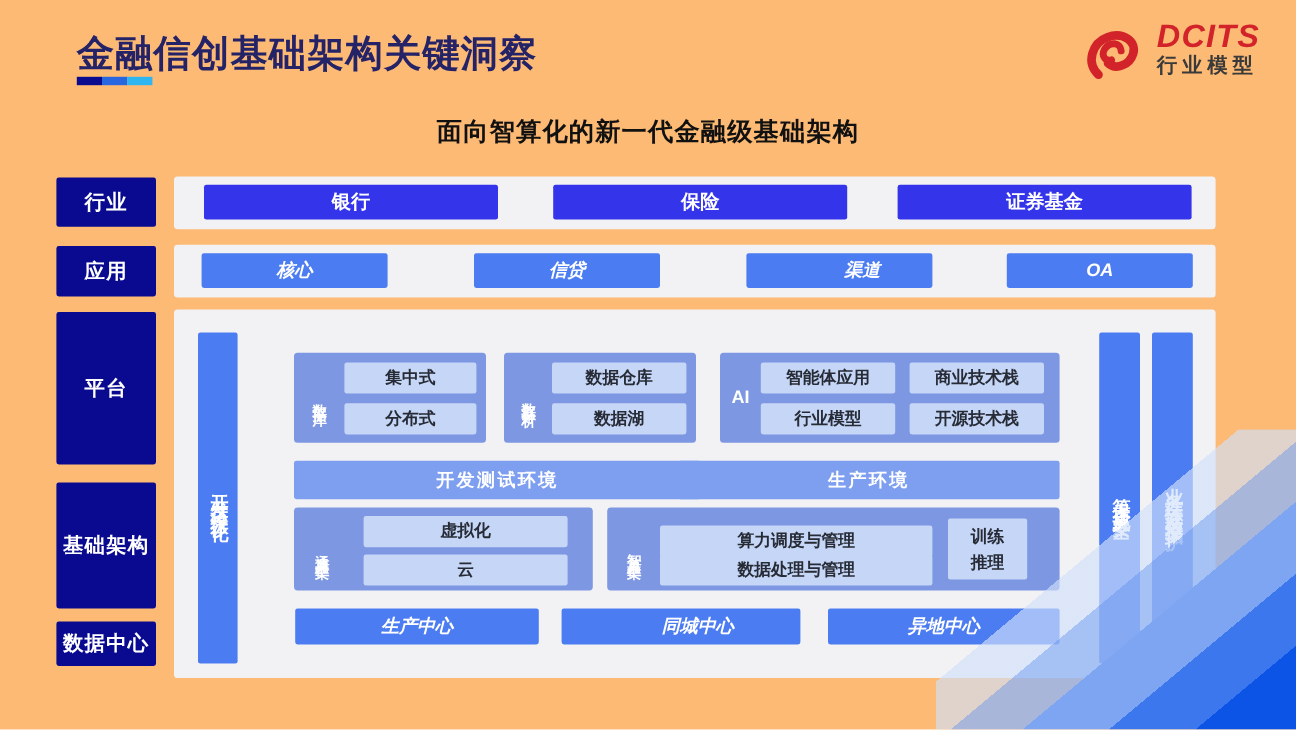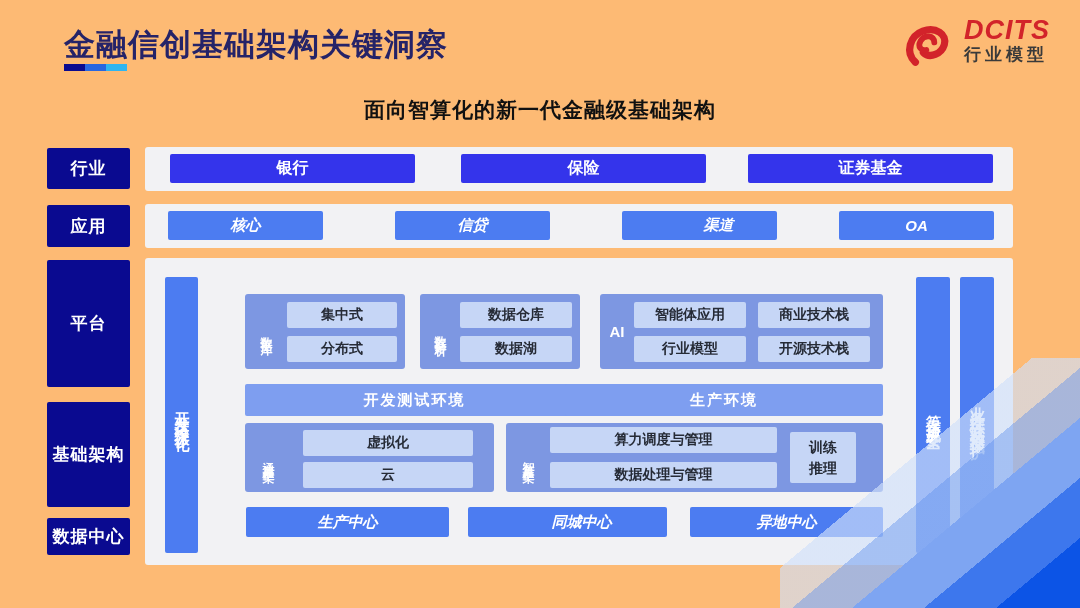--- a/index.html
+++ b/index.html
@@ -139,21 +139,21 @@
       <span>通算框架</span>
     </div>
     <div class="abs lightbox" style="left:58px;top:7px;width:170px;height:26px;">虚拟化</div>
     <div class="abs lightbox" style="left:58px;top:39px;width:170px;height:26px;">云</div>
   </div>
 
   <div class="abs group" style="left:506px;top:423px;width:377px;height:69px;">
     <div class="group-vlabel" style="width:44px;">
       <span>智算框架</span>
     </div>
-    <div class="abs lightbox" style="left:44px;top:4px;width:227px;height:26px;">算力调度与管理</div>
+    <div class="abs lightbox" style="left:44px;top:15px;width:227px;height:26px;">算力调度与管理</div>
     <div class="abs lightbox" style="left:44px;top:39px;width:227px;height:26px;">数据处理与管理</div>
     <div class="abs lightbox" style="left:284px;top:9px;width:66px;height:51px;">
       <span class="wrap2">训练推理</span>
     </div>
   </div>
 
   <div class="abs btn btn2" style="left:246px;top:507px;width:203px;height:30px;">生产中心</div>
   <div class="abs btn btn2" style="left:468px;top:507px;width:199px;height:30px;padding-left:28px;">同城中心</div>
   <div class="abs btn btn2" style="left:690px;top:507px;width:193px;height:30px;">异地中心</div>
 

